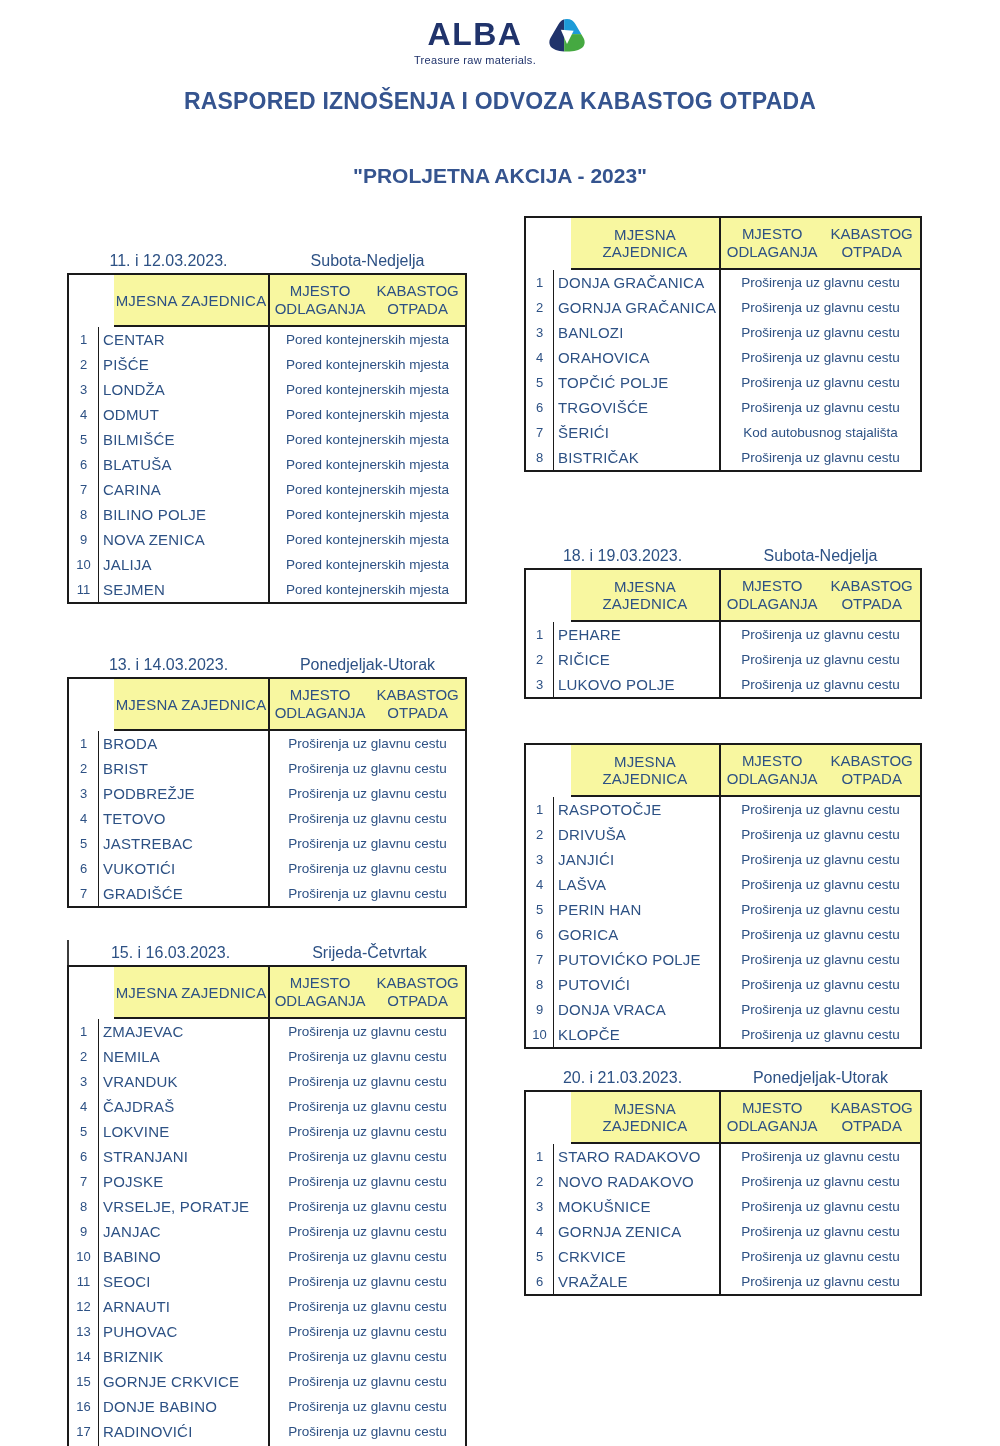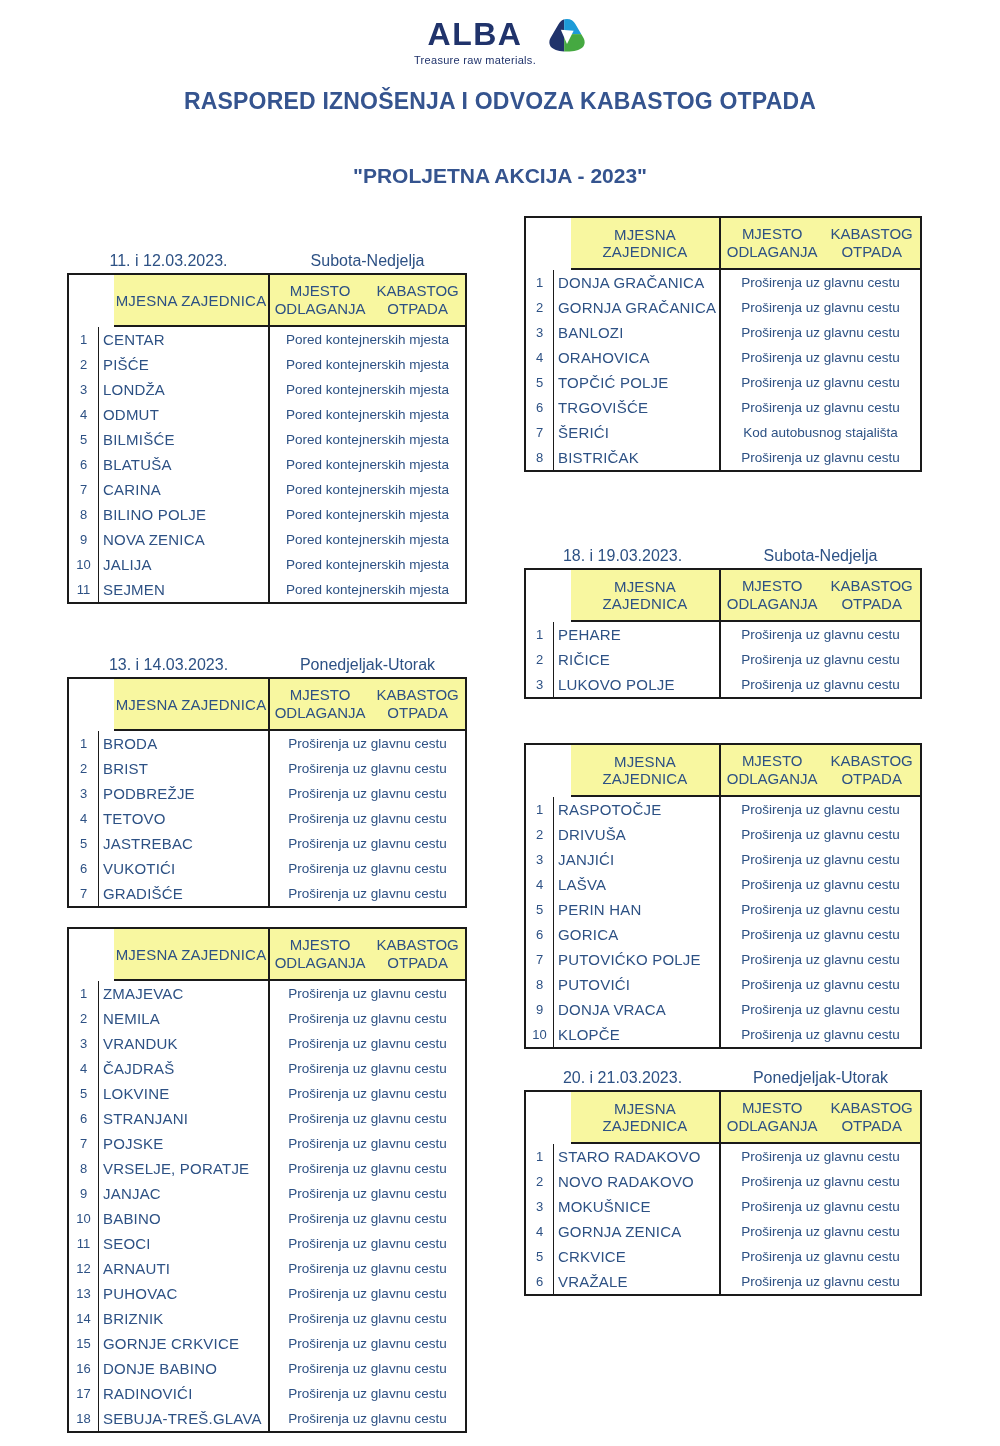--- a/index.html
+++ b/index.html
@@ -161,20 +161,24 @@
         <div class="c place">Proširenja uz glavnu cestu</div>
         <div class="c num">6</div>
         <div class="c name">VUKOTIĆI</div>
         <div class="c place">Proširenja uz glavnu cestu</div>
         <div class="c num">7</div>
         <div class="c name">GRADIŠĆE</div>
         <div class="c place">Proširenja uz glavnu cestu</div>
       </div>
   </section>
     <section class="table-block">
+    <div class="date-row">
+      <div class="date">15. i 16.03.2023.</div>
+      <div class="days">Srijeda-Četvrtak</div>
+    </div>
     <div class="grid">
       <div class="h zone">MJESNA ZAJEDNICA</div>
       <div class="h place">
         <span>MJESTO ODLAGANJA</span>
         <span>KABASTOG OTPADA</span>
       </div>
     <div class="c num">1</div>
         <div class="c name">ZMAJEVAC</div>
         <div class="c place">Proširenja uz glavnu cestu</div>
         <div class="c num">2</div>

